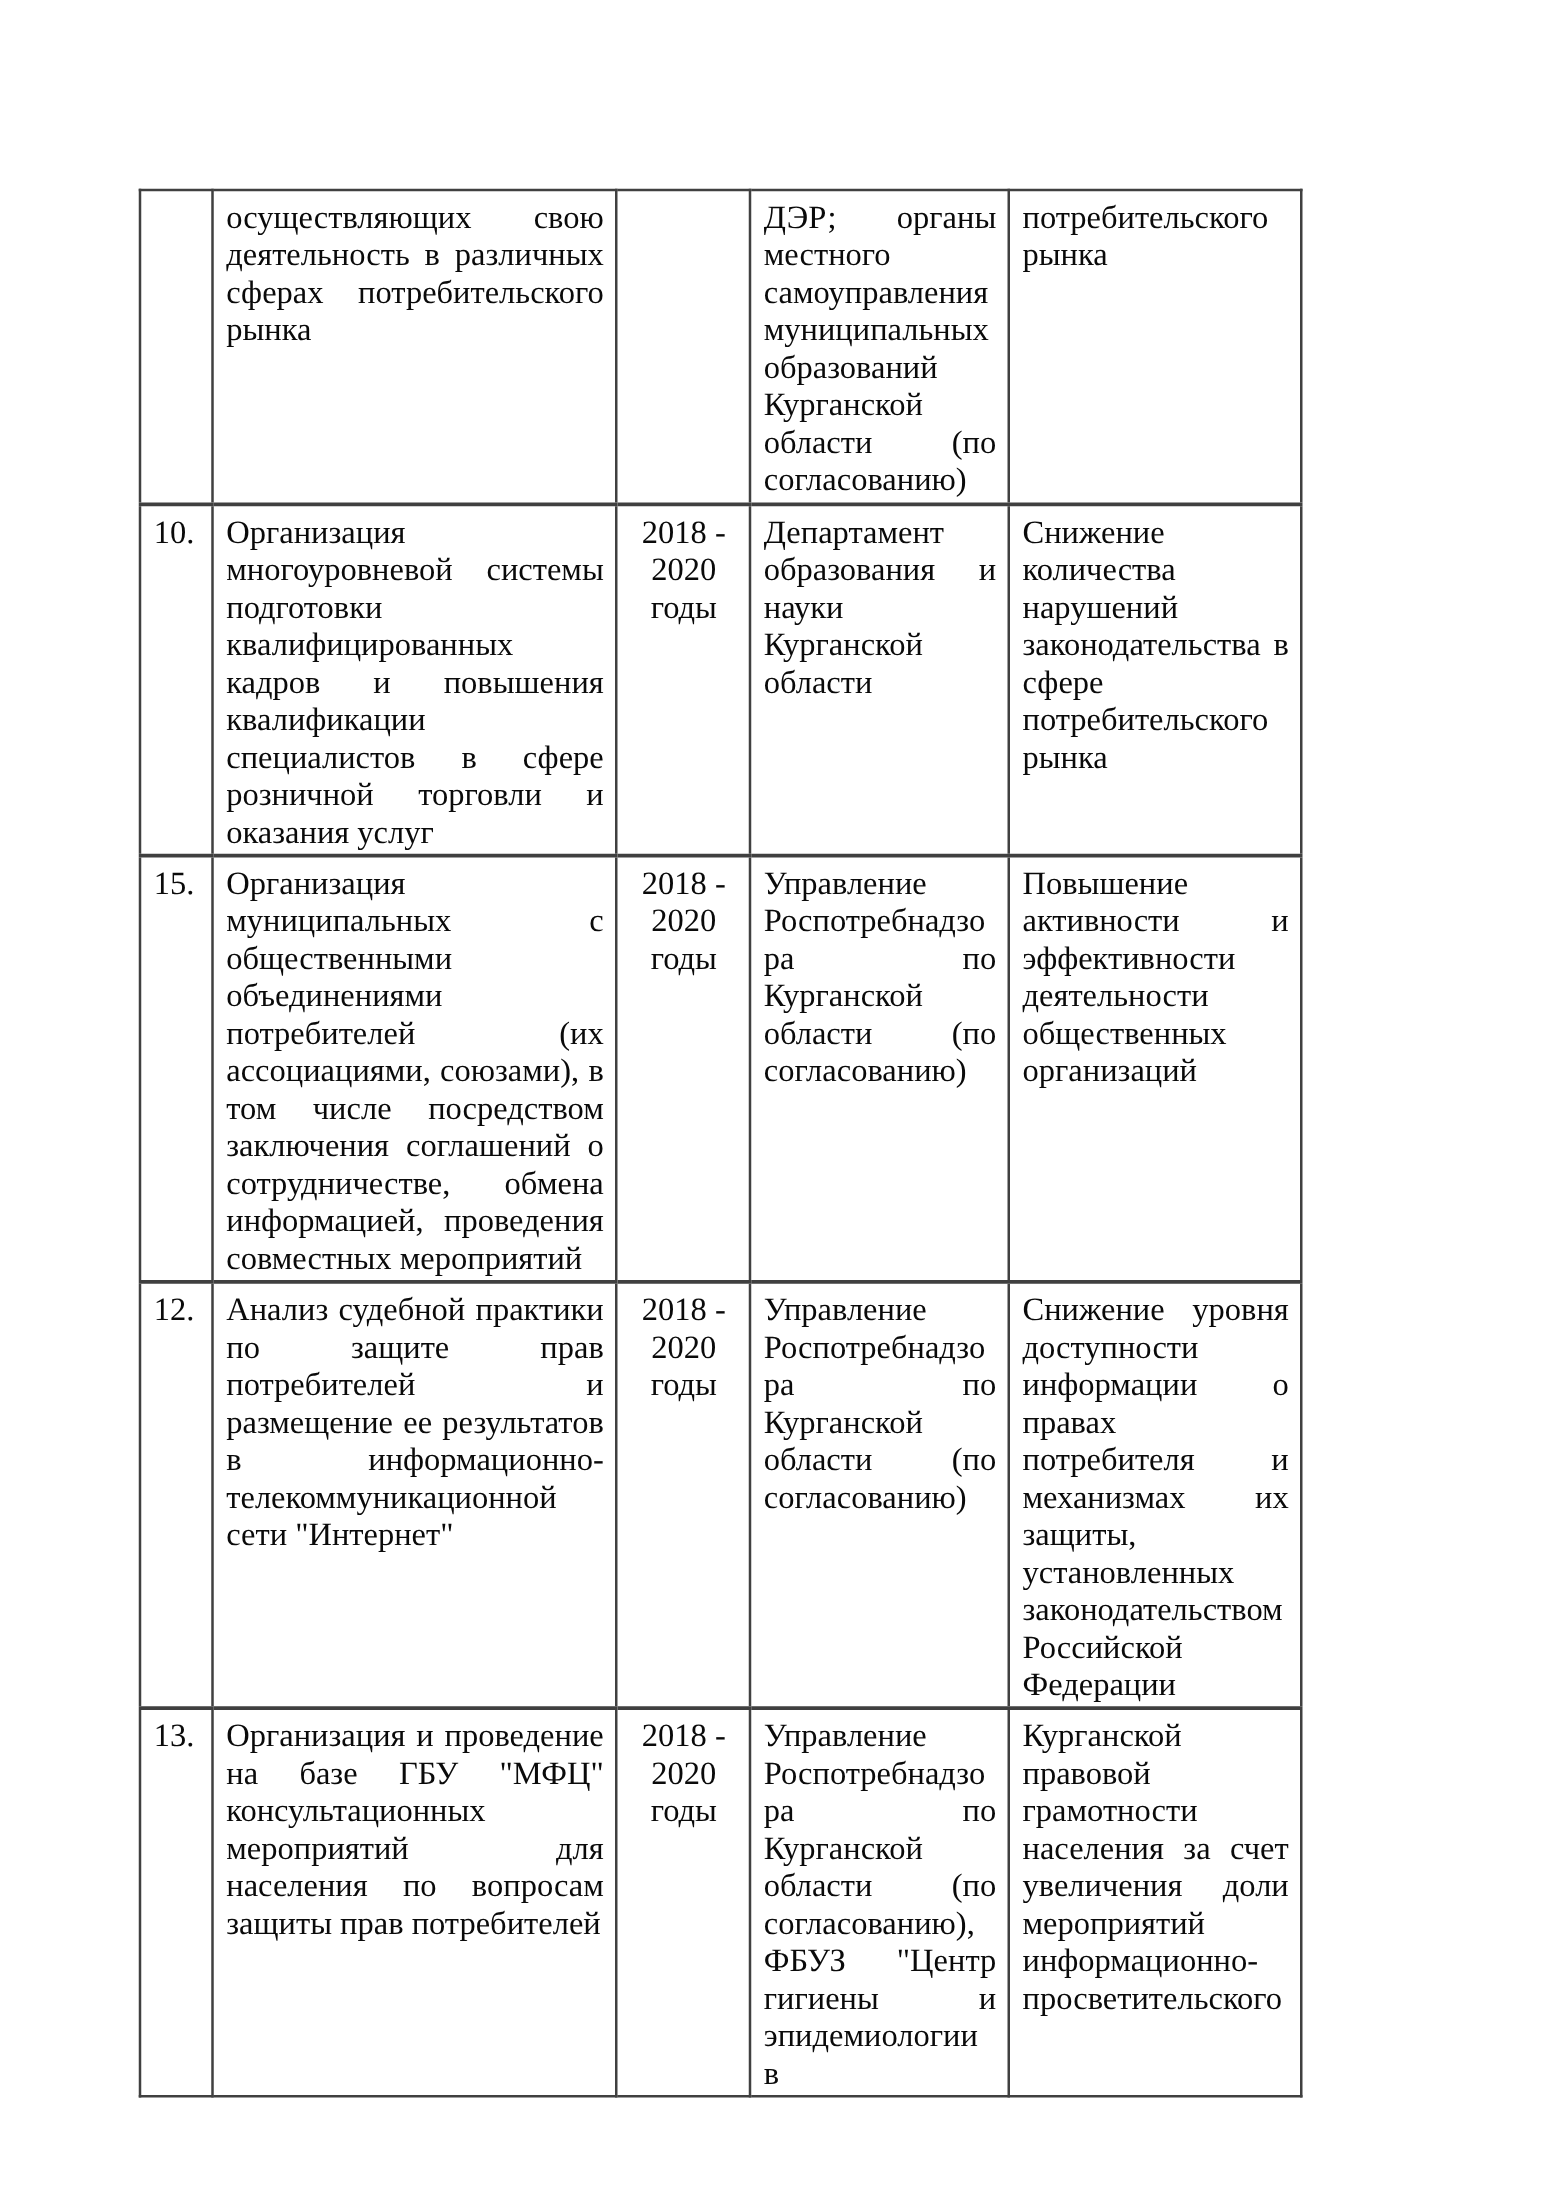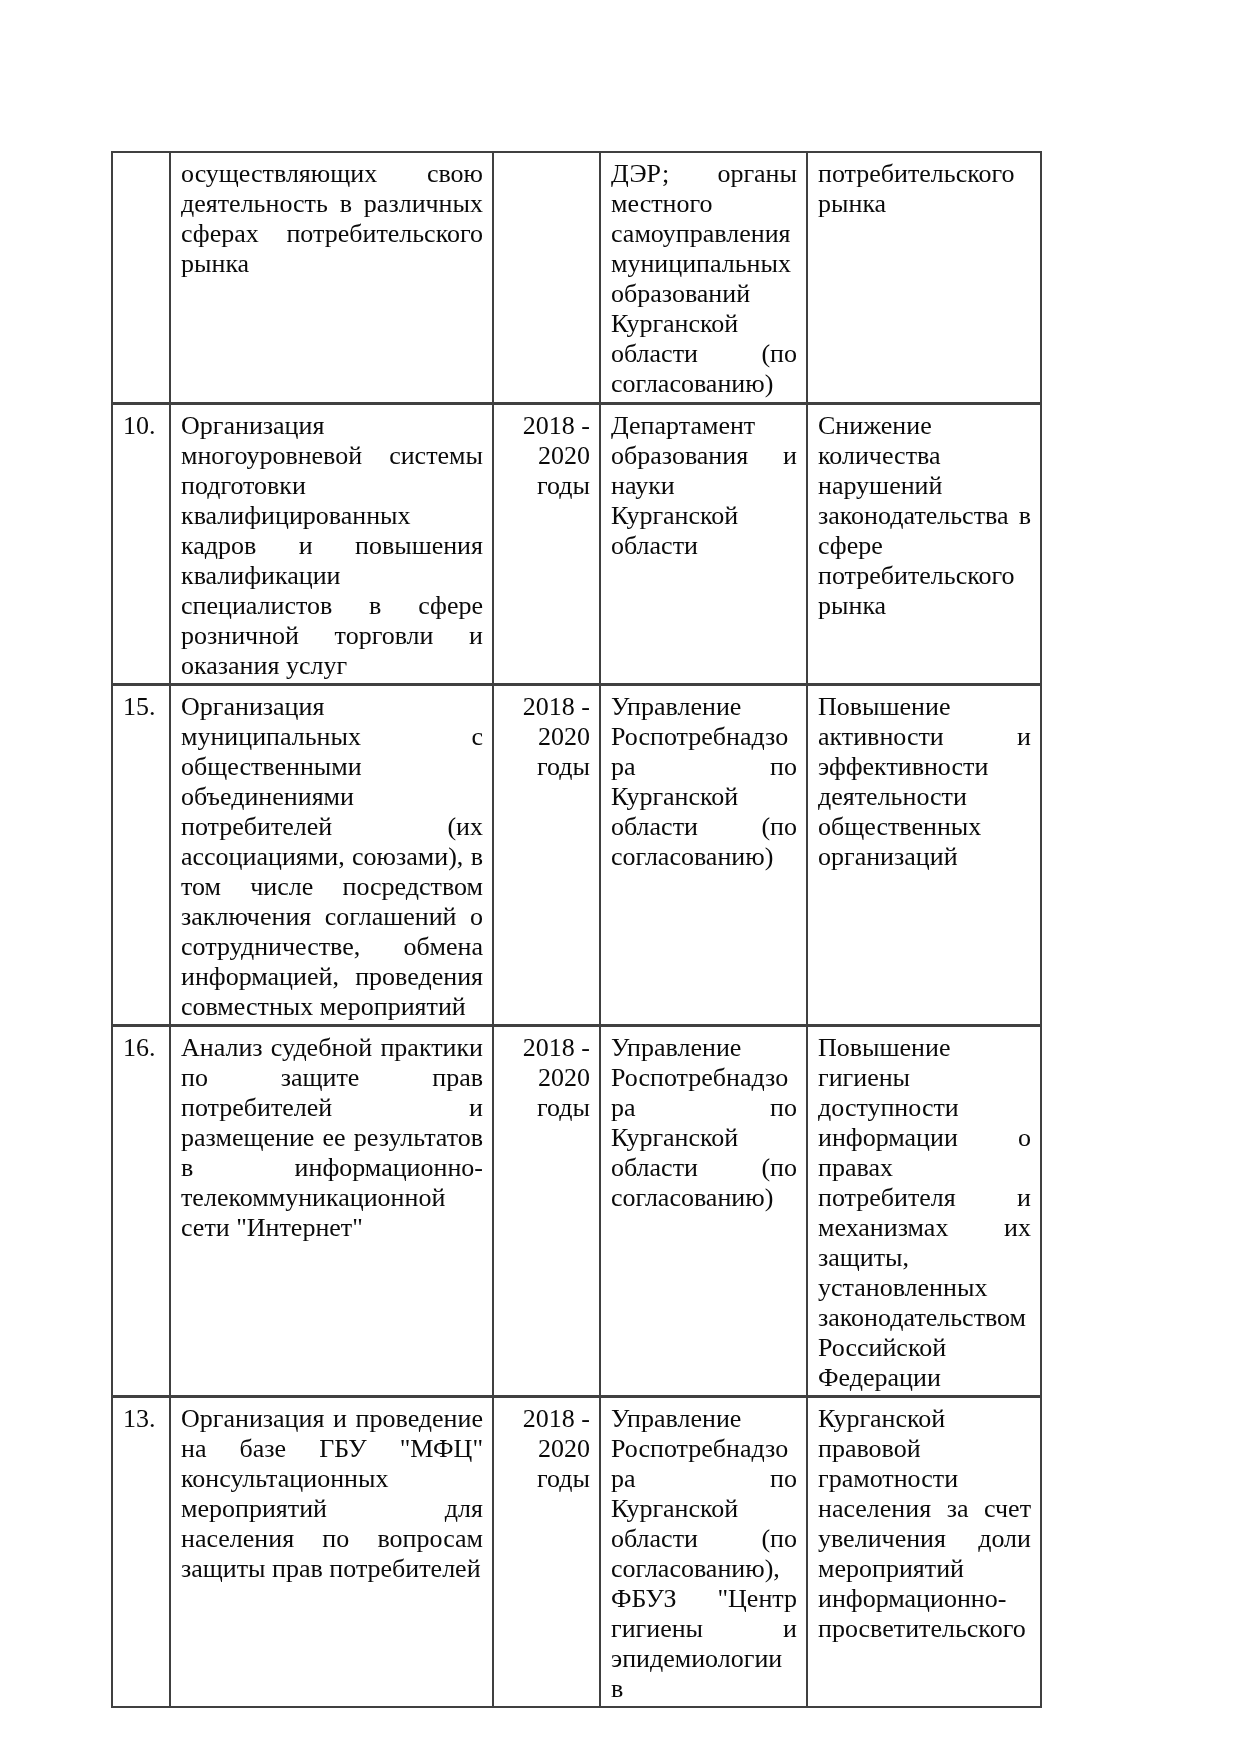--- a/index.html
+++ b/index.html
@@ -32,21 +32,21 @@
     padding: 6px 9px 2px 10px;
     overflow-wrap: break-word;
     word-wrap: break-word;
   }
   table.doc-table tr:last-child td { border-bottom-width: 2px; }
   td.c-num {
     padding-left: 3px;
     padding-right: 5px;
   }
   td.c-per {
-    text-align: right;
+    text-align: center;
     padding-left: 4px;
     padding-right: 4px;
   }
   td.c-just {
     text-align: justify;
   }
   tr.r0 { height: 251px; }
   tr.r1 { height: 281px; }
   tr.r2 { height: 340px; }
   tr.r3 { height: 310px; }
@@ -80,25 +80,25 @@
         <td class="c-just">Снижение количества нарушений законодательства в сфере потребительского рынка</td>
       </tr>
       <tr class="r2">
         <td class="c-num">15.</td>
         <td class="c-just">Организация муниципальных с общественными объединениями потребителей (их ассоциациями, союзами), в том числе посредством заключения соглашений о сотрудничестве, обмена информацией, проведения совместных мероприятий</td>
         <td class="c-per">2018 - 2020 годы</td>
         <td class="c-just">Управление Роспотребнадзора по Курганской области (по согласованию)</td>
         <td class="c-just">Повышение активности и эффективности деятельности общественных организаций</td>
       </tr>
       <tr class="r3">
-        <td class="c-num">16.</td>
+        <td class="c-num">12.</td>
         <td class="c-just">Анализ судебной практики по защите прав потребителей и размещение ее результатов в информационно-телекоммуникационной сети "Интернет"</td>
         <td class="c-per">2018 - 2020 годы</td>
         <td class="c-just">Управление Роспотребнадзора по Курганской области (по согласованию)</td>
-        <td class="c-just">Повышение гигиены доступности информации о правах потребителя и механизмах их защиты, установленных законодательством Российской Федерации</td>
+        <td class="c-just">Снижение уровня доступности информации о правах потребителя и механизмах их защиты, установленных законодательством Российской Федерации</td>
       </tr>
       <tr class="r4">
         <td class="c-num">13.</td>
         <td class="c-just">Организация и проведение на базе ГБУ "МФЦ" консультационных мероприятий для населения по вопросам защиты прав потребителей</td>
         <td class="c-per">2018 - 2020 годы</td>
         <td class="c-just">Управление Роспотребнадзора по Курганской области (по согласованию), ФБУЗ "Центр гигиены и эпидемиологии в</td>
         <td class="c-just">Курганской правовой грамотности населения за счет увеличения доли мероприятий информационно-просветительского</td>
       </tr>
     </tbody>
   </table>

